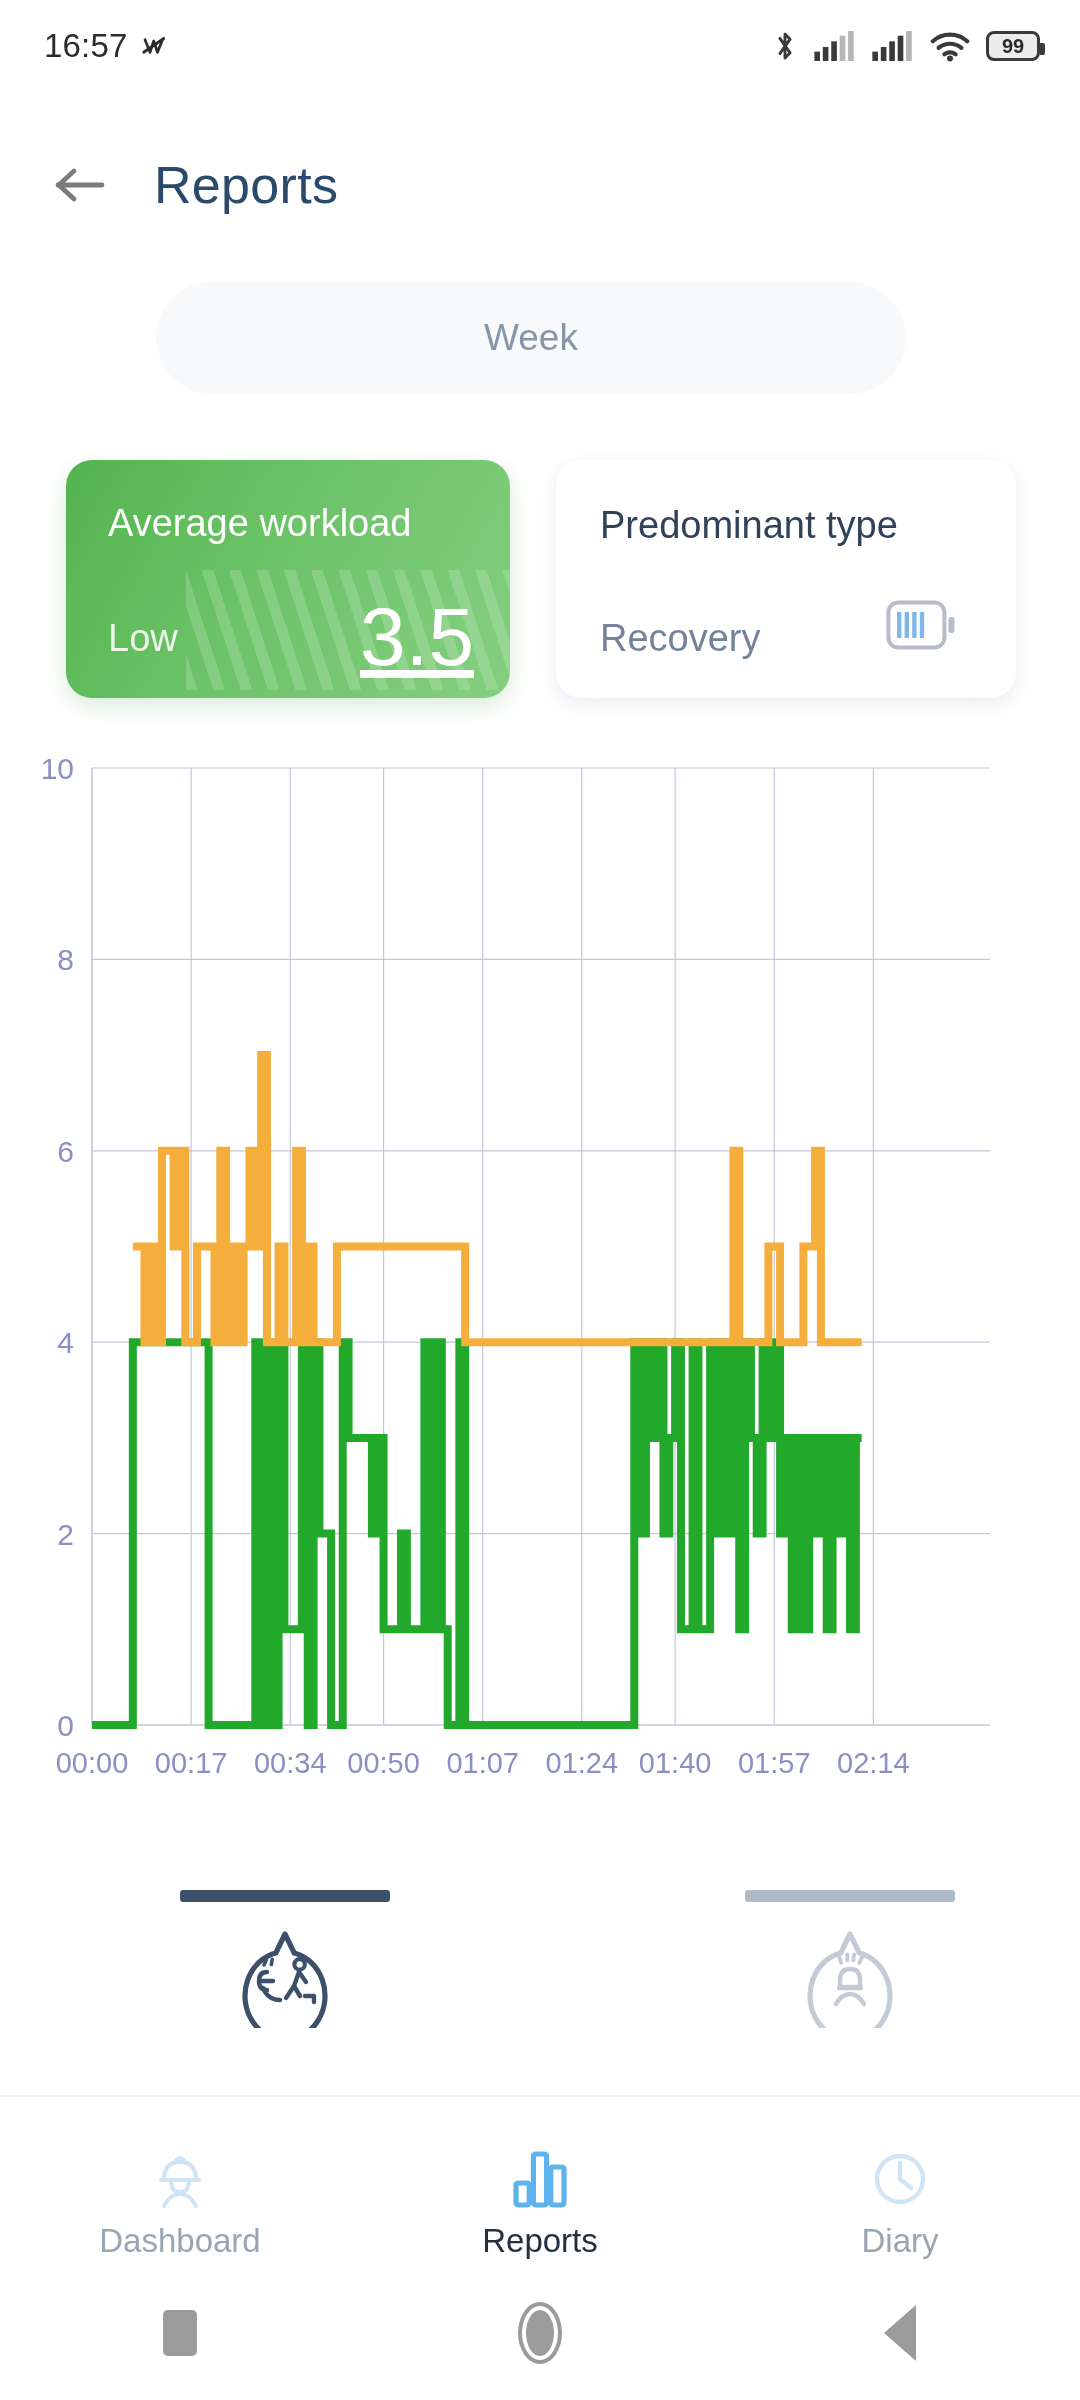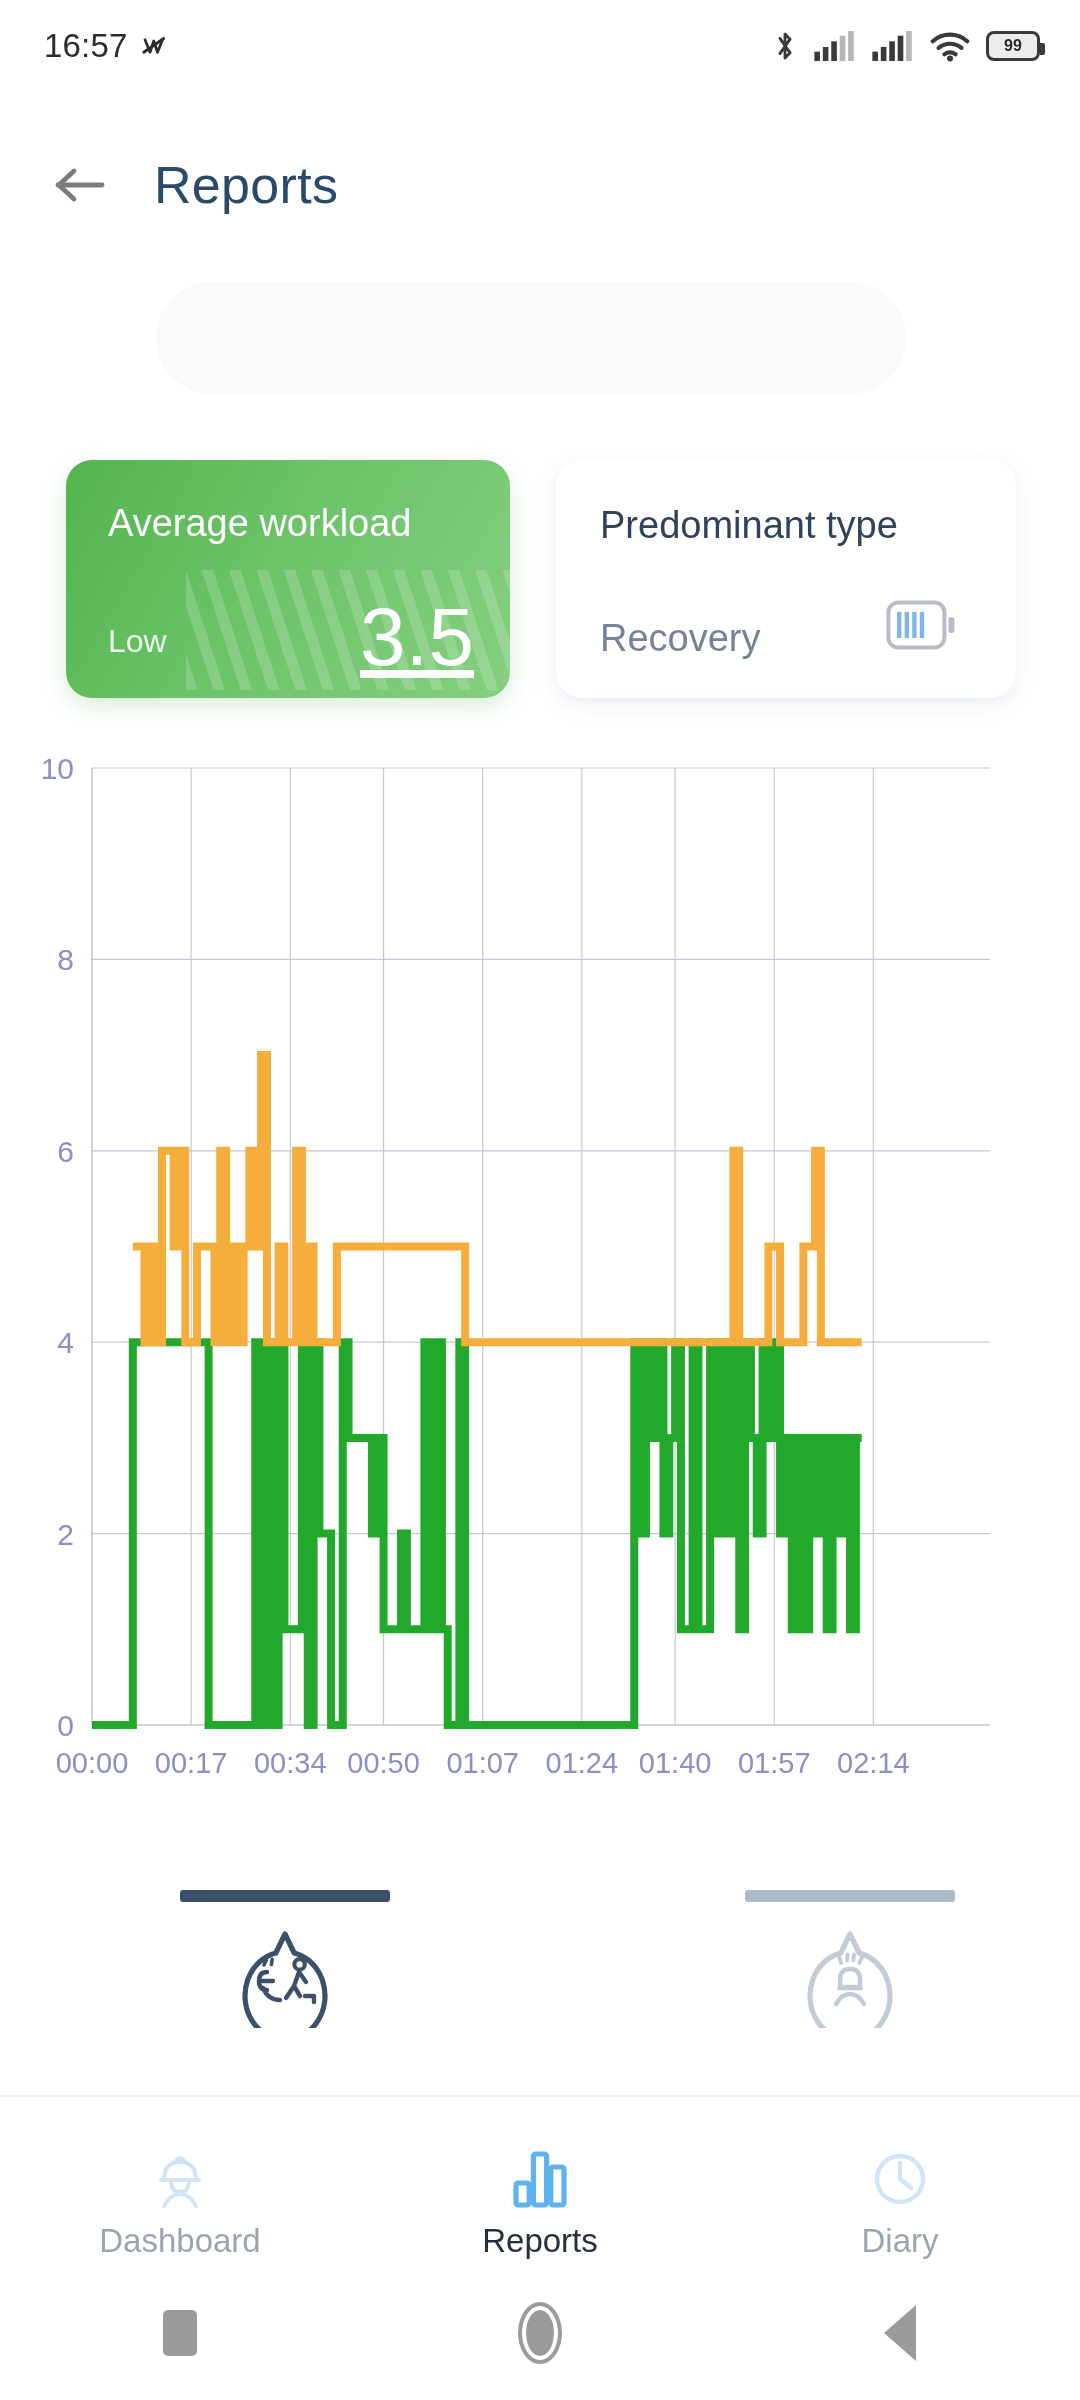--- a/index.html
+++ b/index.html
@@ -23,21 +23,21 @@
   .sb-ic { display: block; }
   .batt {
     width: 54px; height: 30px; border: 3px solid #3a3a3a; border-radius: 8px;
     display: flex; align-items: center; justify-content: center;
     position: relative; background: #ececec;
   }
   .batt:after {
     content: ""; position: absolute; right: -8px; top: 9px;
     width: 5px; height: 12px; background: #3a3a3a; border-radius: 0 2px 2px 0;
   }
-  .batt span { font-size: 16px; color: #2a2a2a; font-weight: 700; line-height: 1; }
+  .batt span { font-size: 20px; color: #2a2a2a; font-weight: 700; line-height: 1; }
 
   
   .header { position: absolute; top: 130px; left: 0; width: 1080px; height: 110px;
             display: flex; align-items: center; padding-left: 52px; gap: 46px; }
   .back-btn { width: 56px; height: 56px; display: flex; align-items: center; justify-content: center; }
   .page-title { font-size: 52px; color: #2a4a6b; font-weight: 400; letter-spacing: .3px; }
 
   
   .segmented-wrap { position: absolute; top: 282px; left: 156px; width: 750px; height: 112px; }
   .segmented {
@@ -60,21 +60,21 @@
     box-shadow: 0 8px 22px rgba(80,170,80,.22);
     overflow: hidden;
   }
   .card-workload .stripes {
     position: absolute; left: 120px; bottom: 8px; width: 330px; height: 120px;
     background: repeating-linear-gradient(72deg,
       rgba(255,255,255,.17) 0px, rgba(255,255,255,.17) 11px,
       rgba(255,255,255,0) 11px, rgba(255,255,255,0) 26px);
   }
   .card-title-w { position: absolute; left: 42px; top: 42px; font-size: 38px; color: #ffffff; }
-  .card-sub-w { position: absolute; left: 42px; bottom: 38px; font-size: 32px; color: #eaf7e9; }
+  .card-sub-w { position: absolute; left: 42px; bottom: 38px; font-size: 38px; color: #eaf7e9; }
   .card-value-w { position: absolute; right: 36px; bottom: 22px; font-size: 82px; color: #ffffff; line-height: .95; text-decoration: underline; }
 
   .card-type {
     left: 556px; top: 0; width: 460px; height: 238px;
     background: #ffffff; box-shadow: 0 6px 20px rgba(120,140,170,.17);
   }
   .card-title-t { position: absolute; left: 44px; top: 44px; font-size: 38px; color: #2f4258; }
   .card-sub-t { position: absolute; left: 44px; bottom: 38px; font-size: 38px; color: #74839a; }
   .card-batt-icon { position: absolute; right: 58px; bottom: 44px; }
 
@@ -160,20 +160,21 @@
       <svg width="52" height="40" viewBox="0 0 26 20">
         <line x1="2" y1="10" x2="24" y2="10" stroke="#7c7c7c" stroke-width="2.4" stroke-linecap="round"></line>
         <polyline points="10,3 2.4,10 10,17" stroke="#7c7c7c" stroke-width="2.4" fill="none" stroke-linecap="round" stroke-linejoin="round"></polyline>
       </svg>
     </div>
     <div class="page-title">Reports</div>
   </div>
 
   <div class="segmented-wrap">
     <div class="segmented">
+      <div class="seg inactive">Week</div>
     </div>
   </div>
 
   <div class="cards">
     <div class="card card-workload">
       <div class="stripes"></div>
       <div class="card-title-w">Average workload</div>
       <div class="card-sub-w">Low</div>
       <div class="card-value-w">3.5</div>
     </div>

